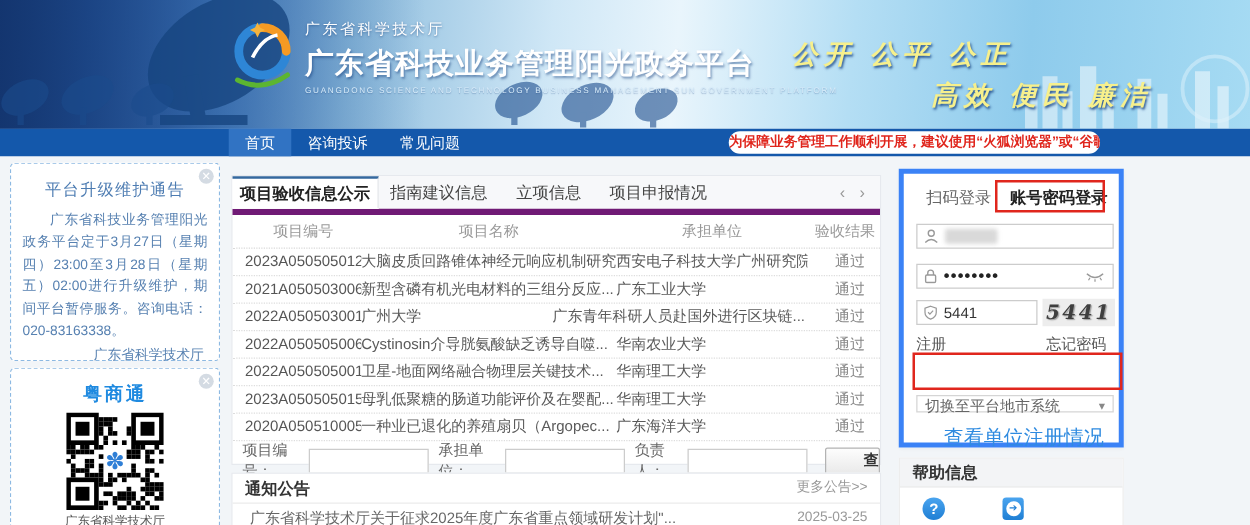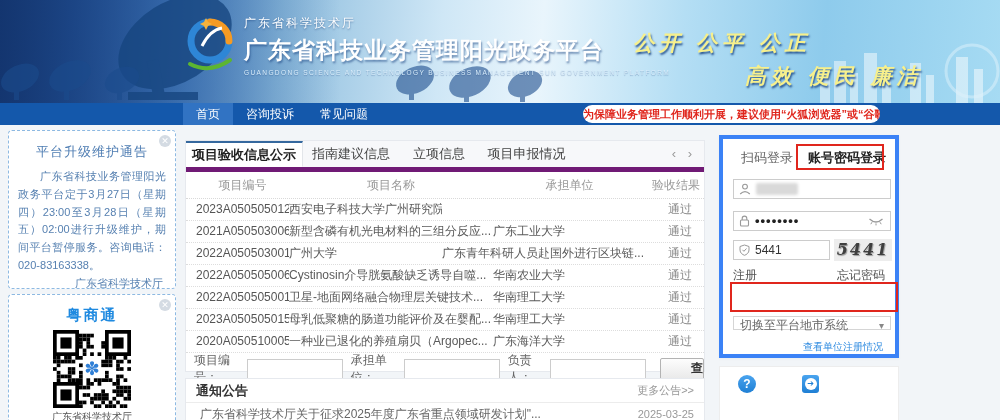--- a/index.html
+++ b/index.html
@@ -99,21 +99,21 @@
   .captcha-img{position:absolute;left:111px;top:100px;width:58px;height:22px;background:#ededed;
     text-align:center;cursor:pointer;font-family:"DejaVu Serif",serif;font-weight:bold;font-style:italic;
     font-size:16px;line-height:22px;letter-spacing:2px;color:#3f3f3f;text-shadow:1px 1px 1px #9a9a9a;}
   .reg-row{position:absolute;left:10px;right:10px;top:128px;display:flex;font-size:12px;color:#555;}
   .reg-link{cursor:pointer;} .forgot-link{margin-left:auto;cursor:pointer;}
   .login-btn{position:absolute;left:10px;top:146px;width:158px;height:21px;background:#4191dd;border:none;
     border-radius:2px;color:#fff;font-size:13px;letter-spacing:6px;cursor:pointer;font-weight:bold;}
   .city-select{position:absolute;left:10px;top:177px;width:158px;height:14px;border:1px solid #d5d5d5;
     box-sizing:border-box;font-size:12px;color:#666;line-height:16px;padding-left:6px;cursor:pointer;}
   .city-caret{position:absolute;right:6px;top:1px;color:#888;font-size:10px;}
-  .check-reg{position:absolute;right:12px;top:201px;font-size:10px;color:#2f8be0;cursor:pointer;}
+  .check-reg{position:absolute;right:12px;top:201px;font-size:16px;color:#2f8be0;cursor:pointer;}
 
   
   .help-wrap{left:719px;top:366px;width:180px;height:60px;border:1px solid #ededed;}
   .help-head{height:22px;background:#f3f4f6;border-bottom:1px solid #ececec;font-size:13px;
     font-weight:bold;color:#333;line-height:22px;padding-left:10px;}
   .help-icons{display:flex;padding:8px 0 0 18px;gap:46px;}
   .hicon-q{width:18px;height:18px;border-radius:50%;background:linear-gradient(#4aa4ef,#1f7fd4);
     color:#fff;font-size:12px;font-weight:bold;text-align:center;line-height:18px;cursor:pointer;}
   .hicon-doc{width:17px;height:18px;border-radius:3px;background:linear-gradient(#4aa4ef,#1f7fd4);
     position:relative;cursor:pointer;}
@@ -355,20 +355,21 @@
       </div>
     <div class="thead" id="table-head">
         <span class="th c1">项目编号</span>
         <span class="th c2">项目名称</span>
         <span class="th c3">承担单位</span>
         <span class="th c4">验收结果</span>
       </div>
     <div id="table-body">
         <div class="trow">
           <span class="td c1">2023A0505050126</span>
+          <span class="td c2">大脑皮质回路锥体神经元响应机制研究</span>
           <span class="td c3">西安电子科技大学广州研究院</span>
           <span class="td c4">通过</span>
         </div>
         <div class="trow">
           <span class="td c1">2021A0505030069</span>
           <span class="td c2">新型含磷有机光电材料的三组分反应...</span>
           <span class="td c3">广东工业大学</span>
           <span class="td c4">通过</span>
         </div>
         <div class="trow">
@@ -479,19 +480,20 @@
 
     <div class="city-select">
       <span>切换至平台地市系统</span>
       <span class="city-caret">▾</span>
     </div>
 
     <span class="check-reg">查看单位注册情况</span>
   </section>
 
   <section class="panel help-wrap">
+    <div class="help-head">帮助信息</div>
     <div class="help-icons">
       <div class="hicon-q">?</div>
       <div class="hicon-doc"></div>
     </div>
   </section>
 
 </div>
 
 </body></html>

